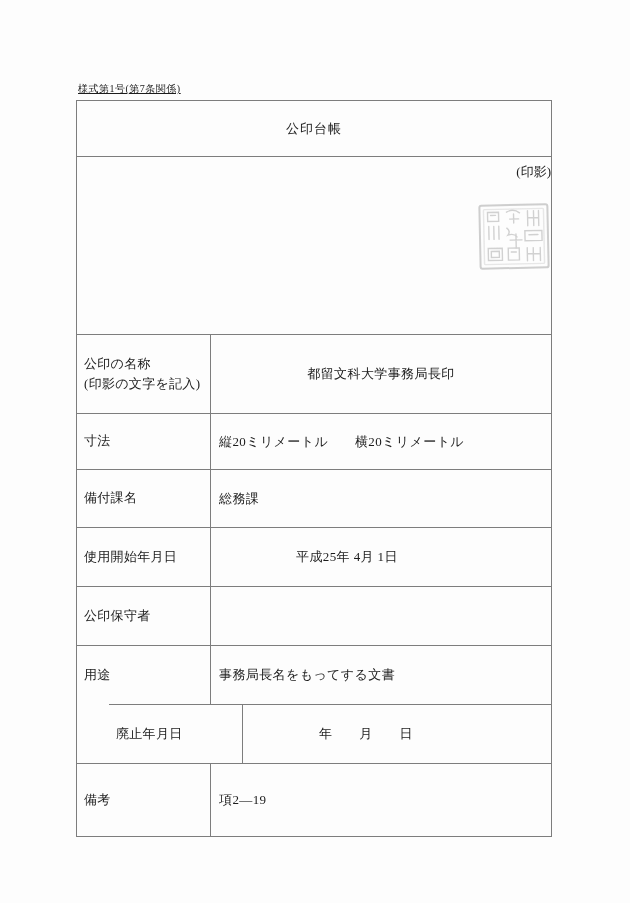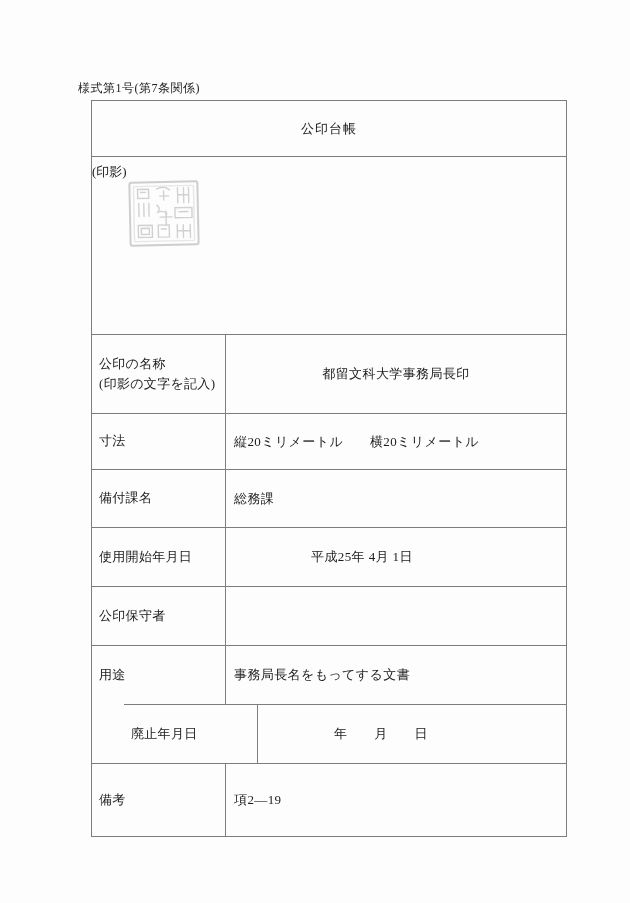--- a/index.html
+++ b/index.html
@@ -14,45 +14,46 @@
   }
   .page {
     position: absolute;
     inset: 0;
     background: #fdfdfd;
   }
   .form-label {
     position: absolute;
     left: 78px;
     top: 81px;
-    font-size: 12px;
+    font-size: 10px;
     line-height: 15px;
     letter-spacing: 0.5px;
+    text-decoration: underline;
   }
   .seal-table {
     position: absolute;
-    left: 91px;
+    left: 76px;
     top: 100px;
     width: 476px;
     border: 1px solid #7d7d7d;
     background: #fdfdfd;
   }
   .trow { display: flex; border-top: 1px solid #7d7d7d; }
   .trow:first-child { border-top: none; }
   .title-row {
     height: 55px;
     align-items: center;
     justify-content: center;
     font-size: 13px;
     letter-spacing: 1px;
   }
   .seal-row {
     height: 138px;
-    flex-direction: row;
-    align-items: flex-start;
+    flex-direction: column;
+    align-items: flex-end;
   }
   .seal-caption {
     margin-top: 7px;
     font-size: 13px;
     line-height: 16px;
   }
   .seal-img {
     margin-top: 22px;
     width: 74px;
     height: 70px;

